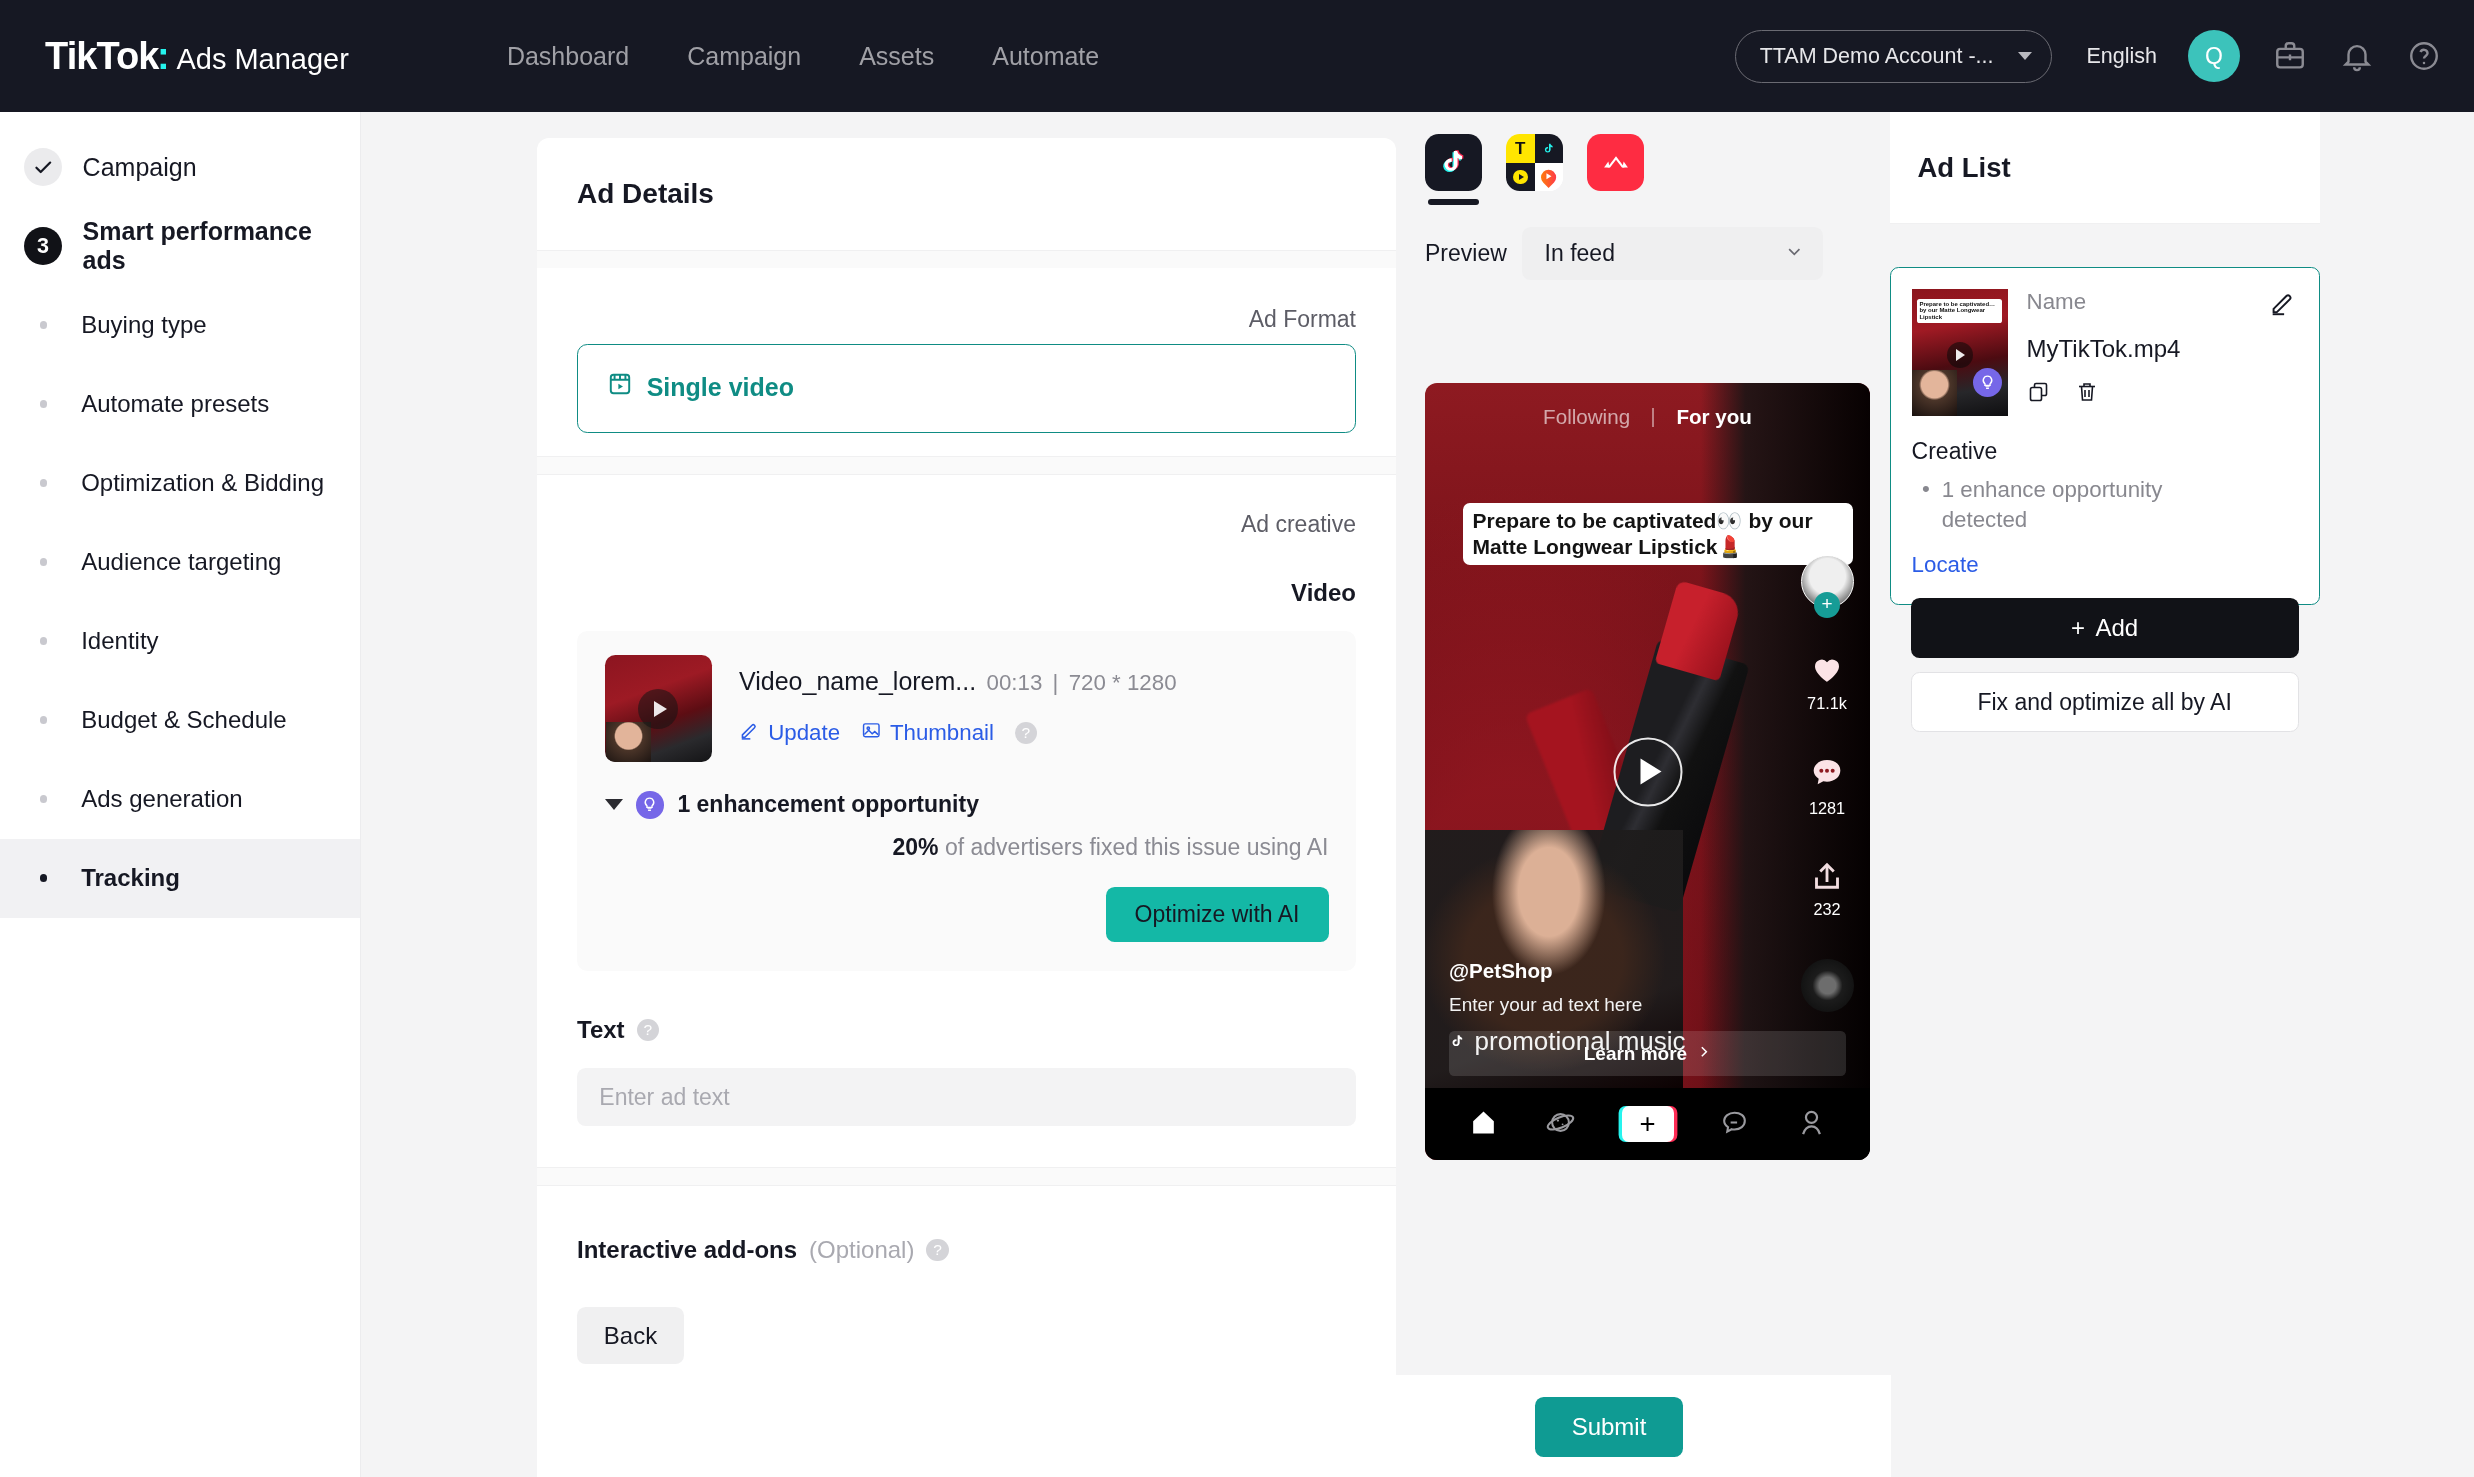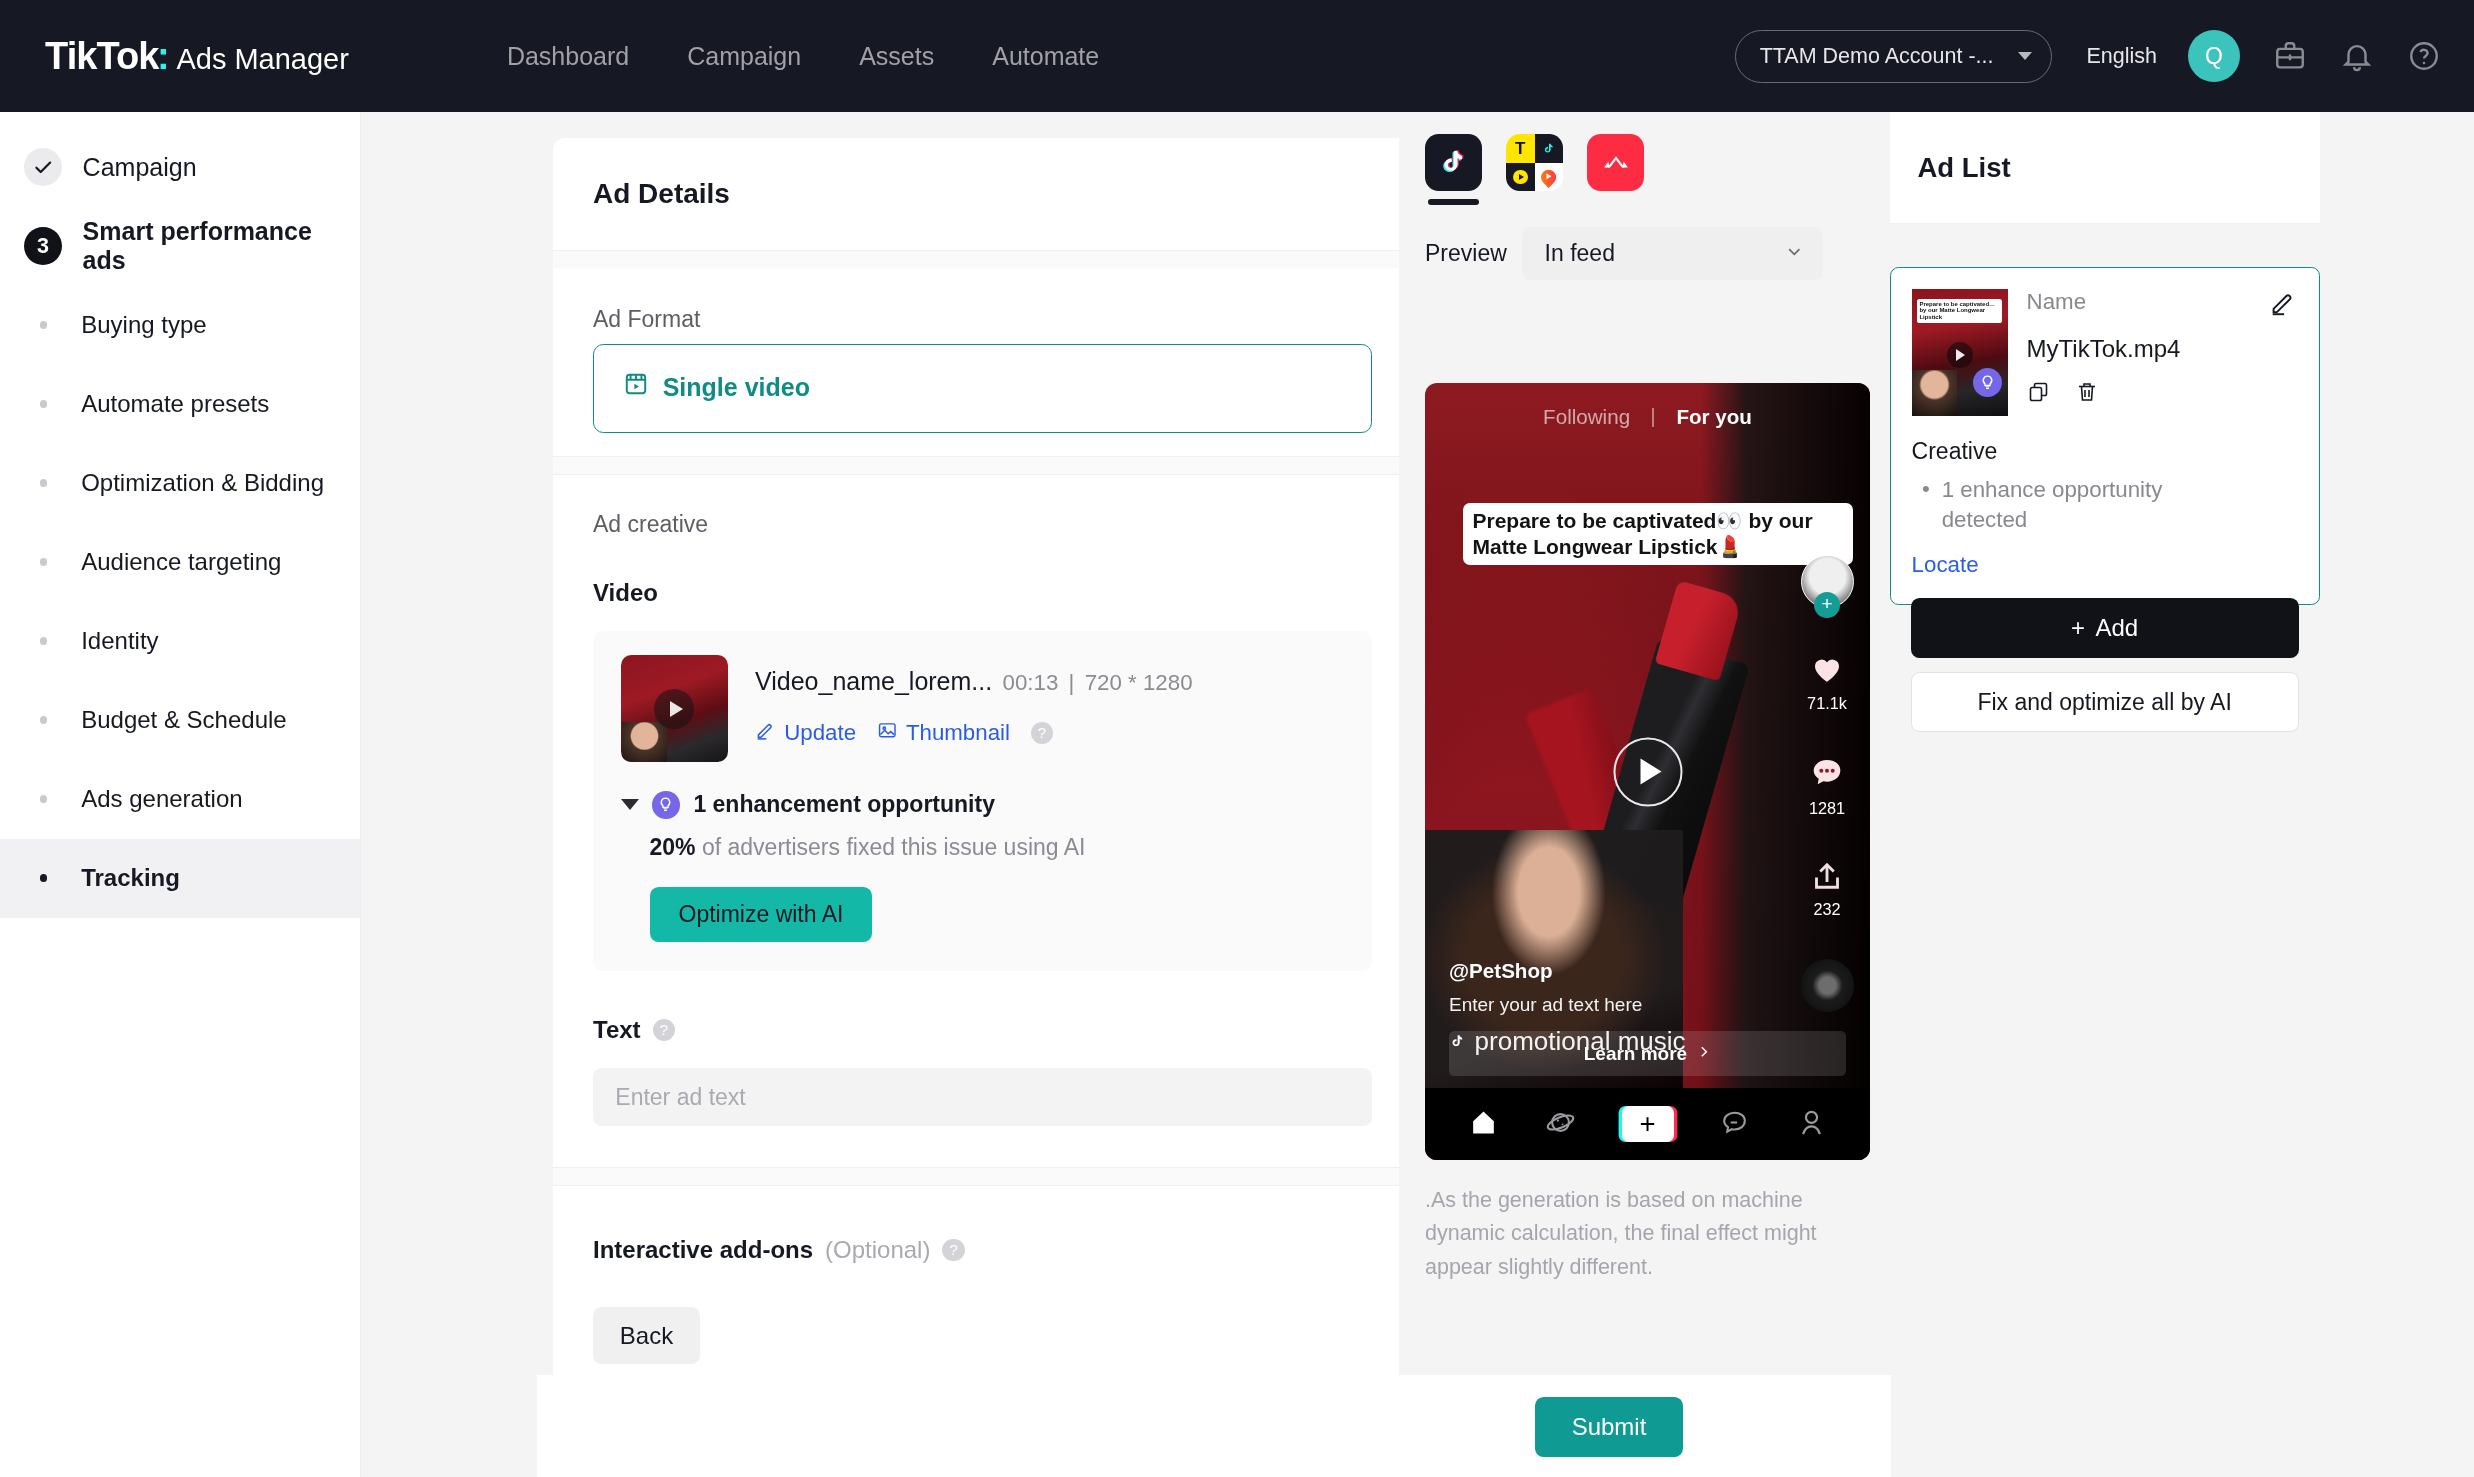--- a/index.html
+++ b/index.html
@@ -68,22 +68,22 @@
   .sb-sub.active { background: #f1f1f3; }
   .sb-sub.active .dot { background: #161823; }
   .sb-sub.active .sb-label { font-weight: 700; }
 
   
   .center-wrap {
     position: absolute; left: 361px; top: 112px; width: 1038px; height: 1366px;
     background: #f4f4f5;
   }
   .card {
-    position: absolute; left: 192px; width: 859px; background: #fff;
-    border-top-left-radius: 12px; border-top-right-radius: 12px;
+    position: absolute; left: 176px; width: 859px; background: #fff;
+    border-top-left-radius: 12px; border-top-right-radius: 12px; text-align: right;
   }
   .card-head { height: 112px; display: flex; align-items: center; padding-left: 40px; }
   .card-title { font-size: 28px; font-weight: 700; color: #161823; }
   .divider { height: 19px; background: #fafafa; border-top: 0.9px solid #f0f0f1; border-bottom:0.9px solid #f0f0f1;}
   .sec-label { font-size: 23px; color: #5d5d66; }
   .sec-label-dark { font-size: 24px; color: #161823; font-weight: 700; }
 
   .format-box {
     margin: 0 40px; border: 1.7px solid #0f8c84; border-radius: 10.3px;
     padding: 26px 29px 29px 29px;
@@ -679,21 +679,20 @@
       </span>
       <span>
         <svg width="31" height="31" viewBox="0 0 24 24" fill="none" stroke="#9a9a9f" stroke-width="1.7">
             <circle cx="12" cy="8" r="4.3"></circle>
             <path d="M5.5 21c1.2-4 3.8-6 6.5-6s5.3 2 6.5 6"></path>
           </svg>
       </span>
     </div>
   </div>
 
-  <div class="disclaim">.As the generation is based on machine dynamic calculation, the final effect might appear slightly different.</div>
 </div>
 
 <div class="adlist-col">
   <div class="adlist-white"></div>
   <div class="adlist-head">
     <div class="adlist-title">Ad List</div>
   </div>
 
   <div class="ad-card">
     <div class="ad-edit">

